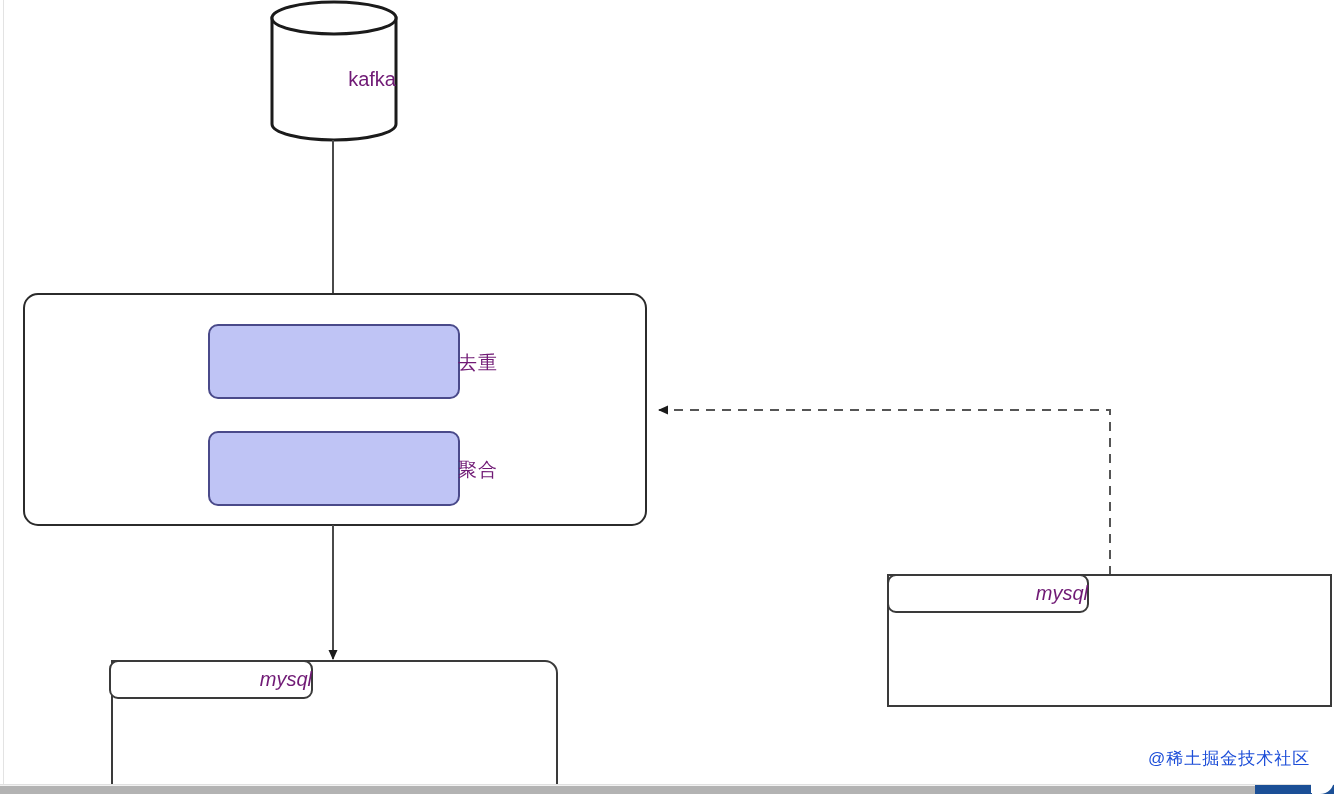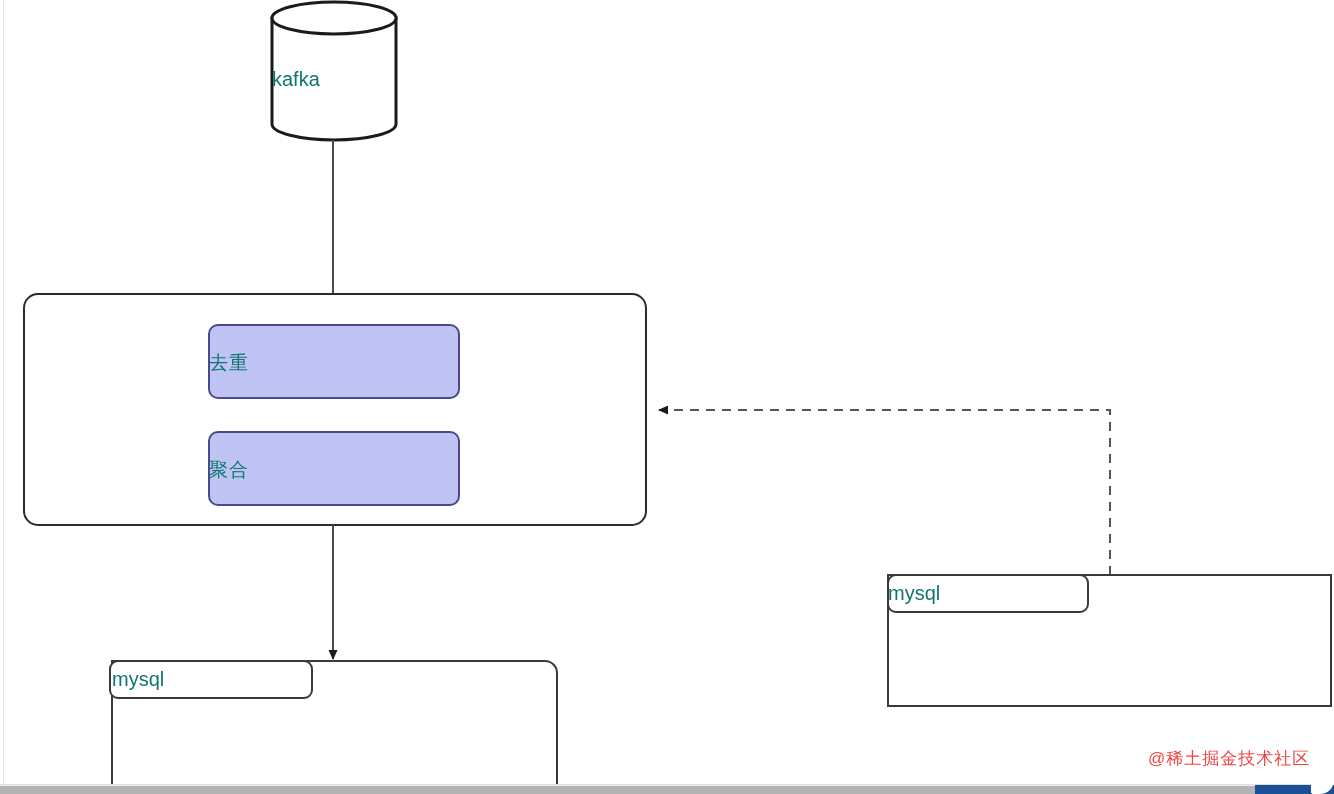--- a/index.html
+++ b/index.html
@@ -33,49 +33,51 @@
     position: absolute;
     left: 0;
     top: 0;
     width: 1334px;
     height: 794px;
   }
 
   
   .node-label {
     position: absolute;
-    text-align: left;
-    color: #0f766e;
+    text-align: right;
+    color: #701a75;
     white-space: nowrap;
     user-select: none;
   }
   .label-kafka {
     left: 272px;
     top: 68px;
     width: 124px;
     font-size: 20px;
   }
   .label-cn {
     font-size: 19px;
     font-weight: 500;
     letter-spacing: 1px;
+    padding-left: 39px;
   }
   .label-dedupe {
     left: 209px;
     top: 350px;
     width: 250px;
   }
   .label-aggregate {
     left: 209px;
     top: 457px;
     width: 250px;
     font-family: Liberation Serif, serif;
   }
   .label-tab {
     font-size: 20px;
+    font-style: italic;
   }
   .label-mysql-out {
     left: 112px;
     top: 668px;
     width: 200px;
   }
   .label-mysql-cp {
     left: 888px;
     top: 582px;
     width: 200px;
@@ -86,21 +88,21 @@
     width: 200px;
     font-size: 21px;
   }
 
   
   .watermark {
     position: absolute;
     left: 1148px;
     top: 747px;
     font-size: 17px;
-    color: #ef4444;
+    color: #1d4ed8;
     letter-spacing: 1px;
     white-space: nowrap;
     user-select: none;
   }
 
   
   .scrollbar-track {
     position: absolute;
     left: 0;
     bottom: 0;

